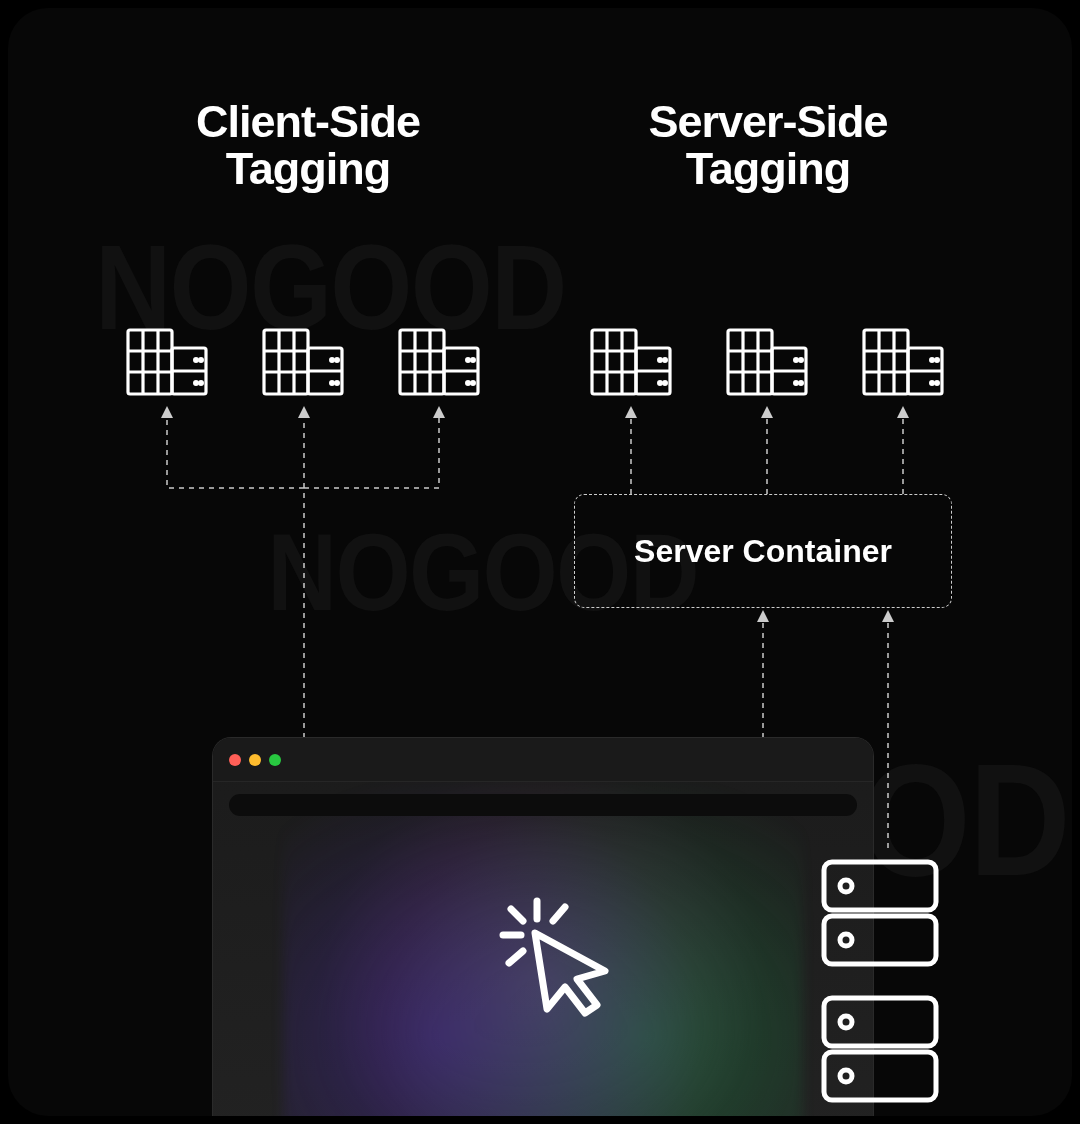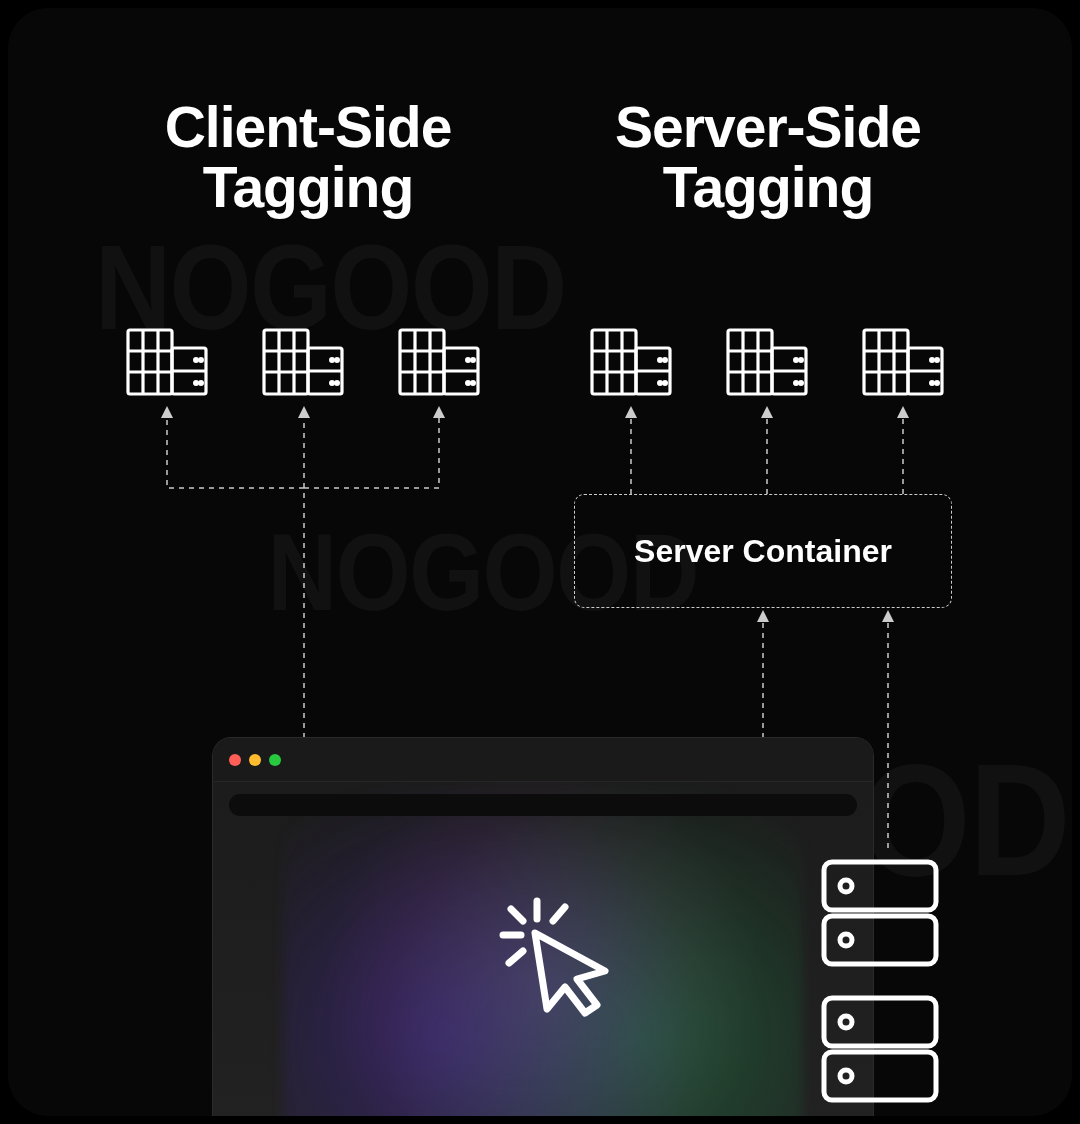--- a/index.html
+++ b/index.html
@@ -28,21 +28,21 @@
     pointer-events: none;
     font-family: Arial Black, Arial, sans-serif;
   }
   .wm1 { top: 210px; left: 55px; font-size: 120px; transform: scaleX(0.88);}
   .wm2 { top: 500px; left: 230px; font-size: 110px; transform: scaleX(0.88);}
   .wm3 { top: 720px; right: -40px; font-size: 160px; transform: scaleX(0.88);}
   .heading {
     position: absolute;
     color: #fff;
     font-weight: 900;
-    font-size: 57px;
+    font-size: 45px;
     text-align: center;
     line-height: 1.05;
     letter-spacing: -1px;
   }
   .heading-left { top: 90px; left: 100px; width: 400px; }
   .heading-right { top: 90px; left: 560px; width: 400px; text-align: center; }
 
   .db-icon {
     position: absolute;
     width: 82px;

